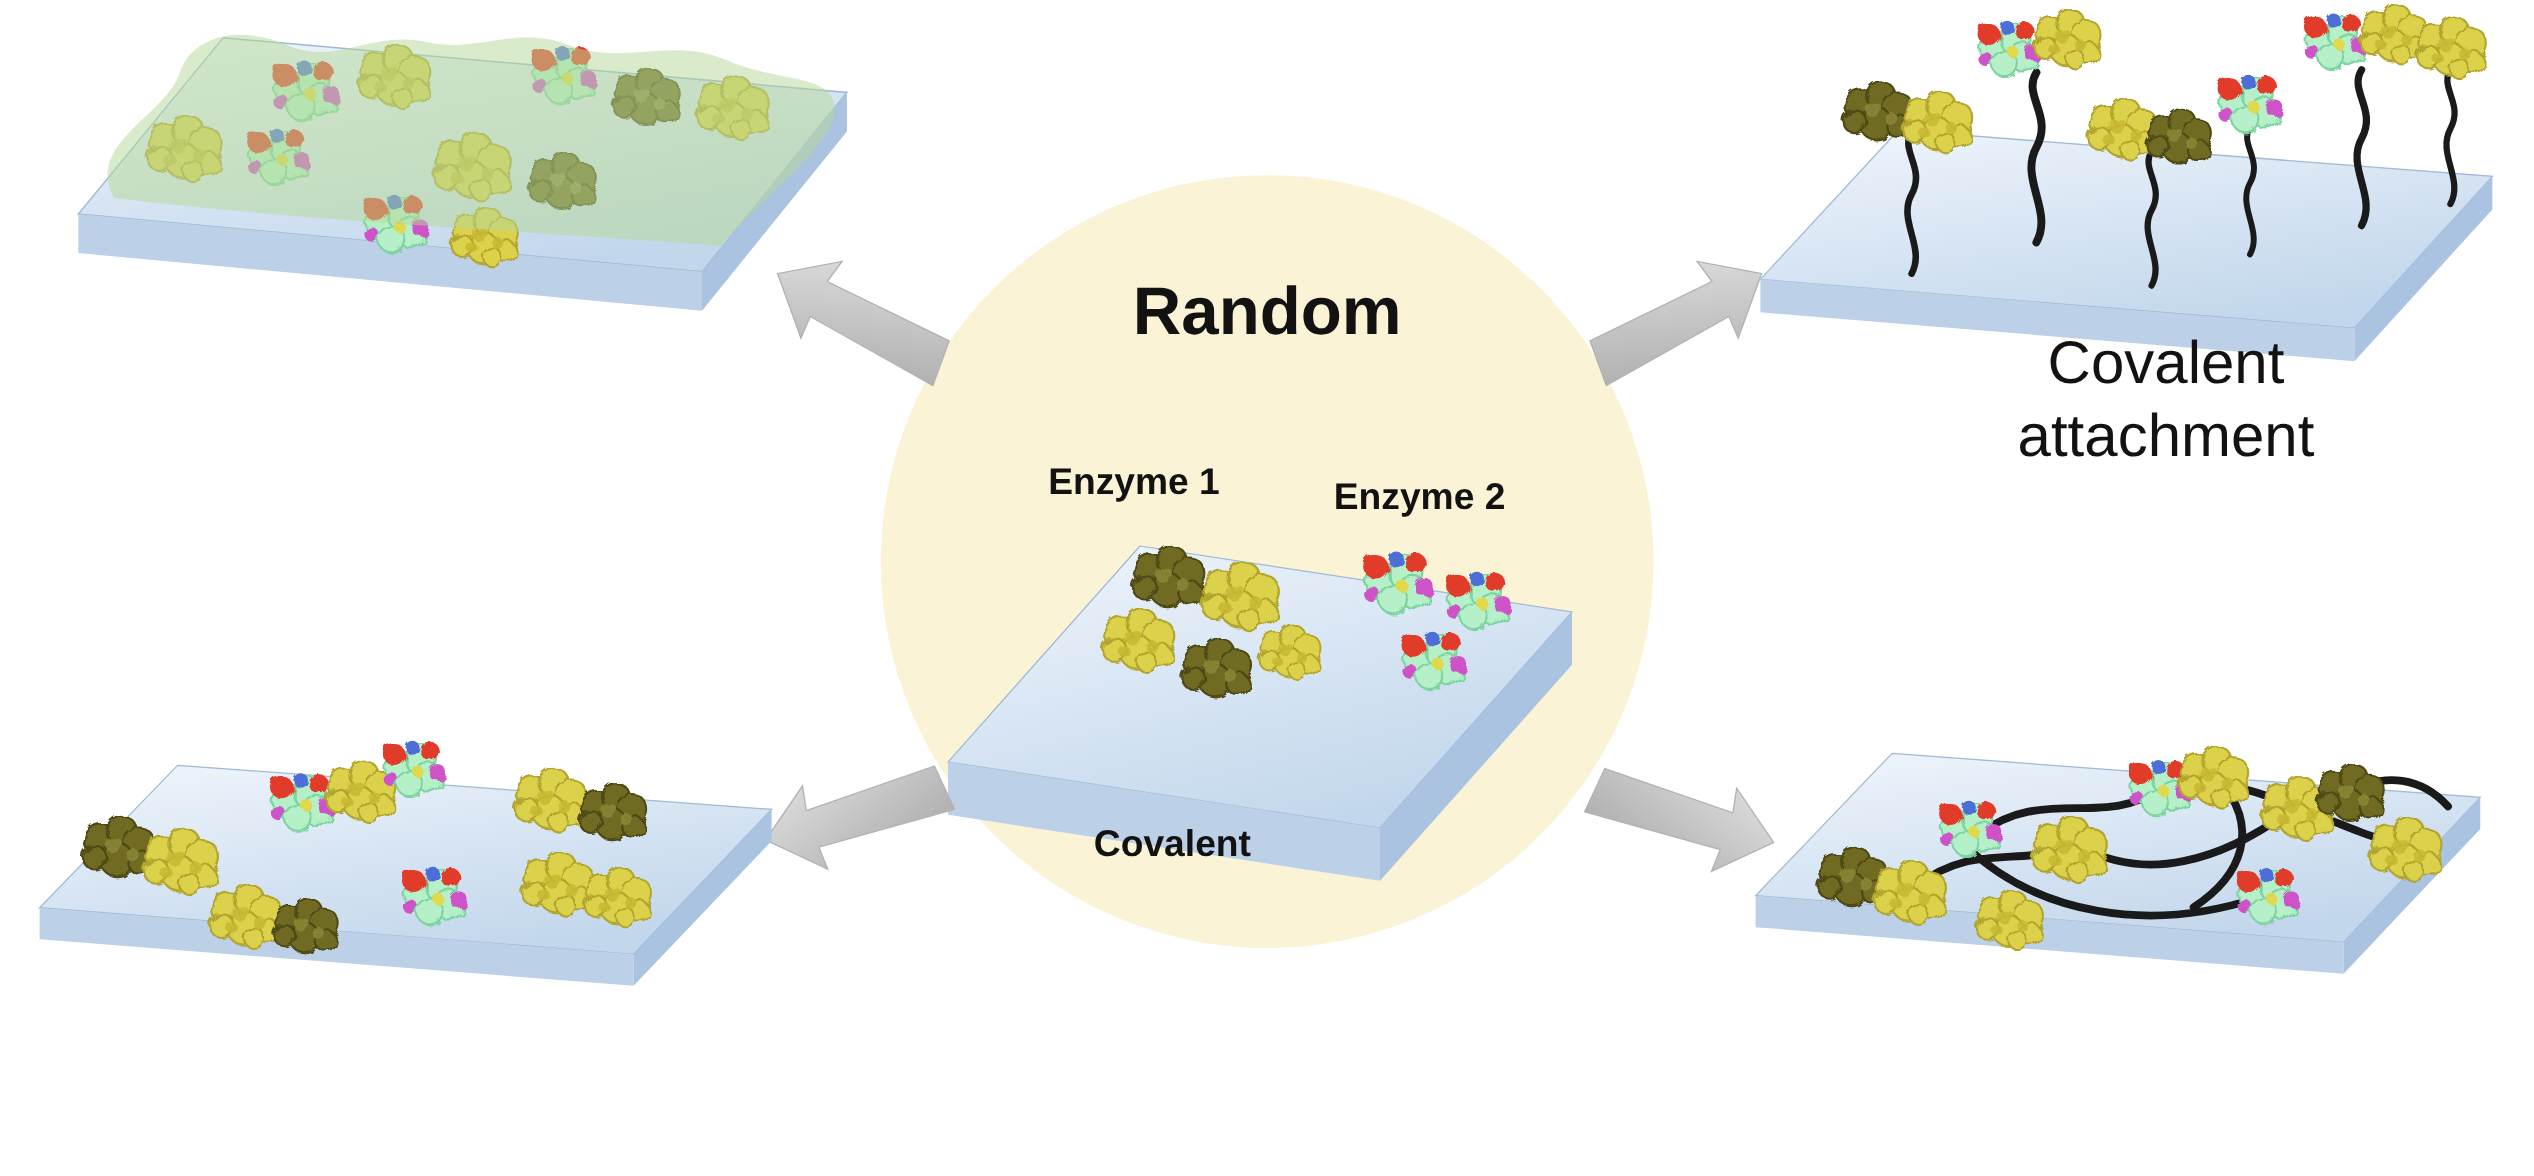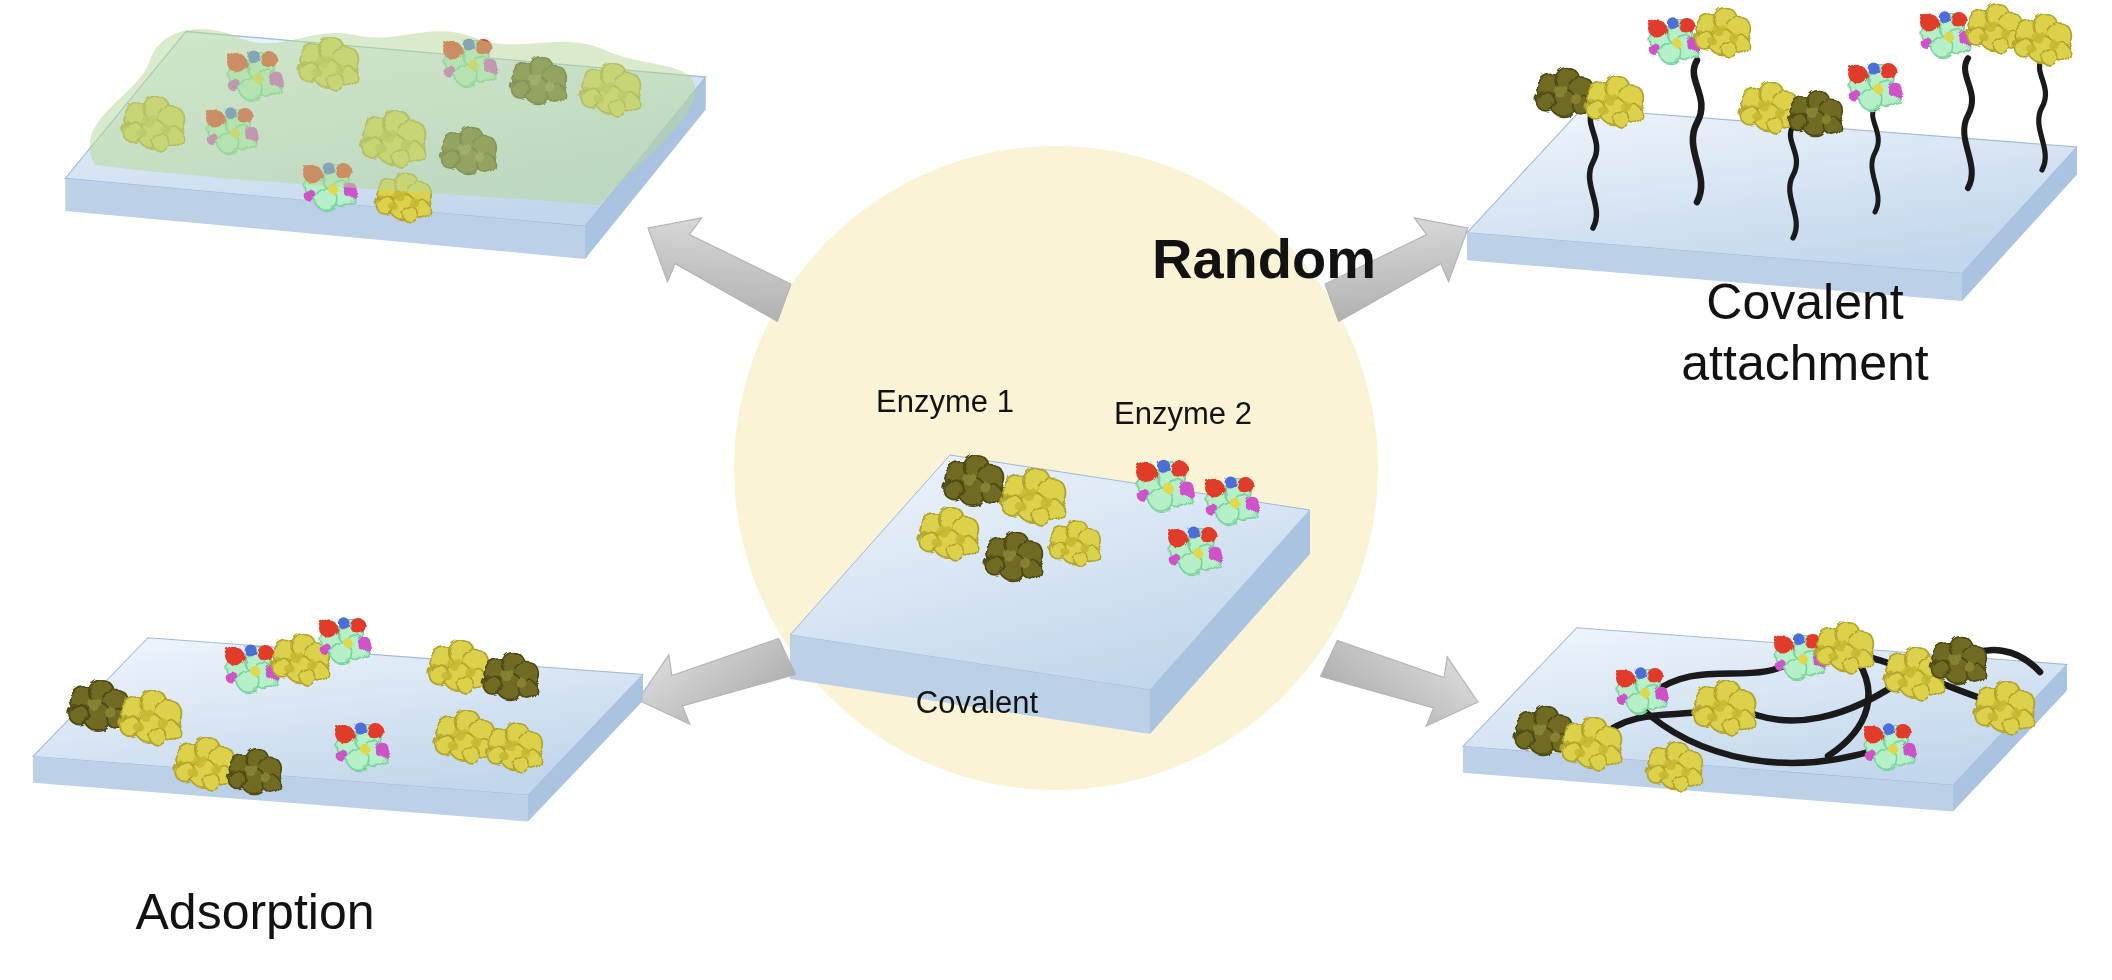--- a/index.html
+++ b/index.html
@@ -24,22 +24,22 @@
     --c-text:#121212;
   }
   html,body{margin:0;padding:0;background:#ffffff;}
   .canvas{
     position:relative;width:2112px;height:980px;background:#ffffff;overflow:hidden;
     font-family:"Liberation Sans",sans-serif;color:var(--c-text);
   }
   .art{position:absolute;left:0;top:0;}
   .label{position:absolute;text-align:center;line-height:1.22;color:var(--c-text);}
   .label-method{font-size:50px;font-weight:400;}
-  .label-title{font-size:56px;font-weight:700;line-height:1.18;text-align:right;}
-  .label-small{font-size:31px;font-weight:400;}
+  .label-title{font-size:56px;font-weight:700;line-height:1.18;}
+  .label-small{font-size:31px;font-weight:700;}
   .f-circle{fill:var(--c-circle);}
   .f-front{fill:var(--c-plat-front);}
   .f-side{fill:var(--c-plat-side);}
   .f-top{fill:url(#gTop);stroke:#9fb9d6;stroke-width:1;}
   .f-gel{fill:var(--c-gel);opacity:.52;}
   .f-ey{fill:var(--c-ey);} .s-ey{stroke:var(--c-ey-edge);stroke-width:1.3;}
   .f-ey2{fill:#c8b931;opacity:.85;}
   .f-eo{fill:var(--c-eo);} .s-eo{stroke:var(--c-eo-edge);stroke-width:1.3;}
   .f-eo2{fill:#8b8536;opacity:.9;}
   .f-em{fill:var(--c-em);} .s-em{stroke:var(--c-em-edge);stroke-width:1.3;}
@@ -237,16 +237,15 @@
   <div class="label label-small" style="left:845px;top:383px;width:200px;">Enzyme 1</div>
   <div class="label label-small" style="left:1083px;top:383px;width:200px;margin-top:12px;">Enzyme 2</div>
   <div class="label label-small" style="left:872px;top:684px;width:210px;">Covalent</div>
 
 
   <div class="label label-method" style="left:1545px;top:272px;width:520px;">
     <div>Covalent</div>
     <div>attachment</div>
   </div>
 
-  <div class="label label-method" style="left:55px;top:882px;width:400px;">Adsorption</div>
 
 
 </div>
 
 </body></html>

